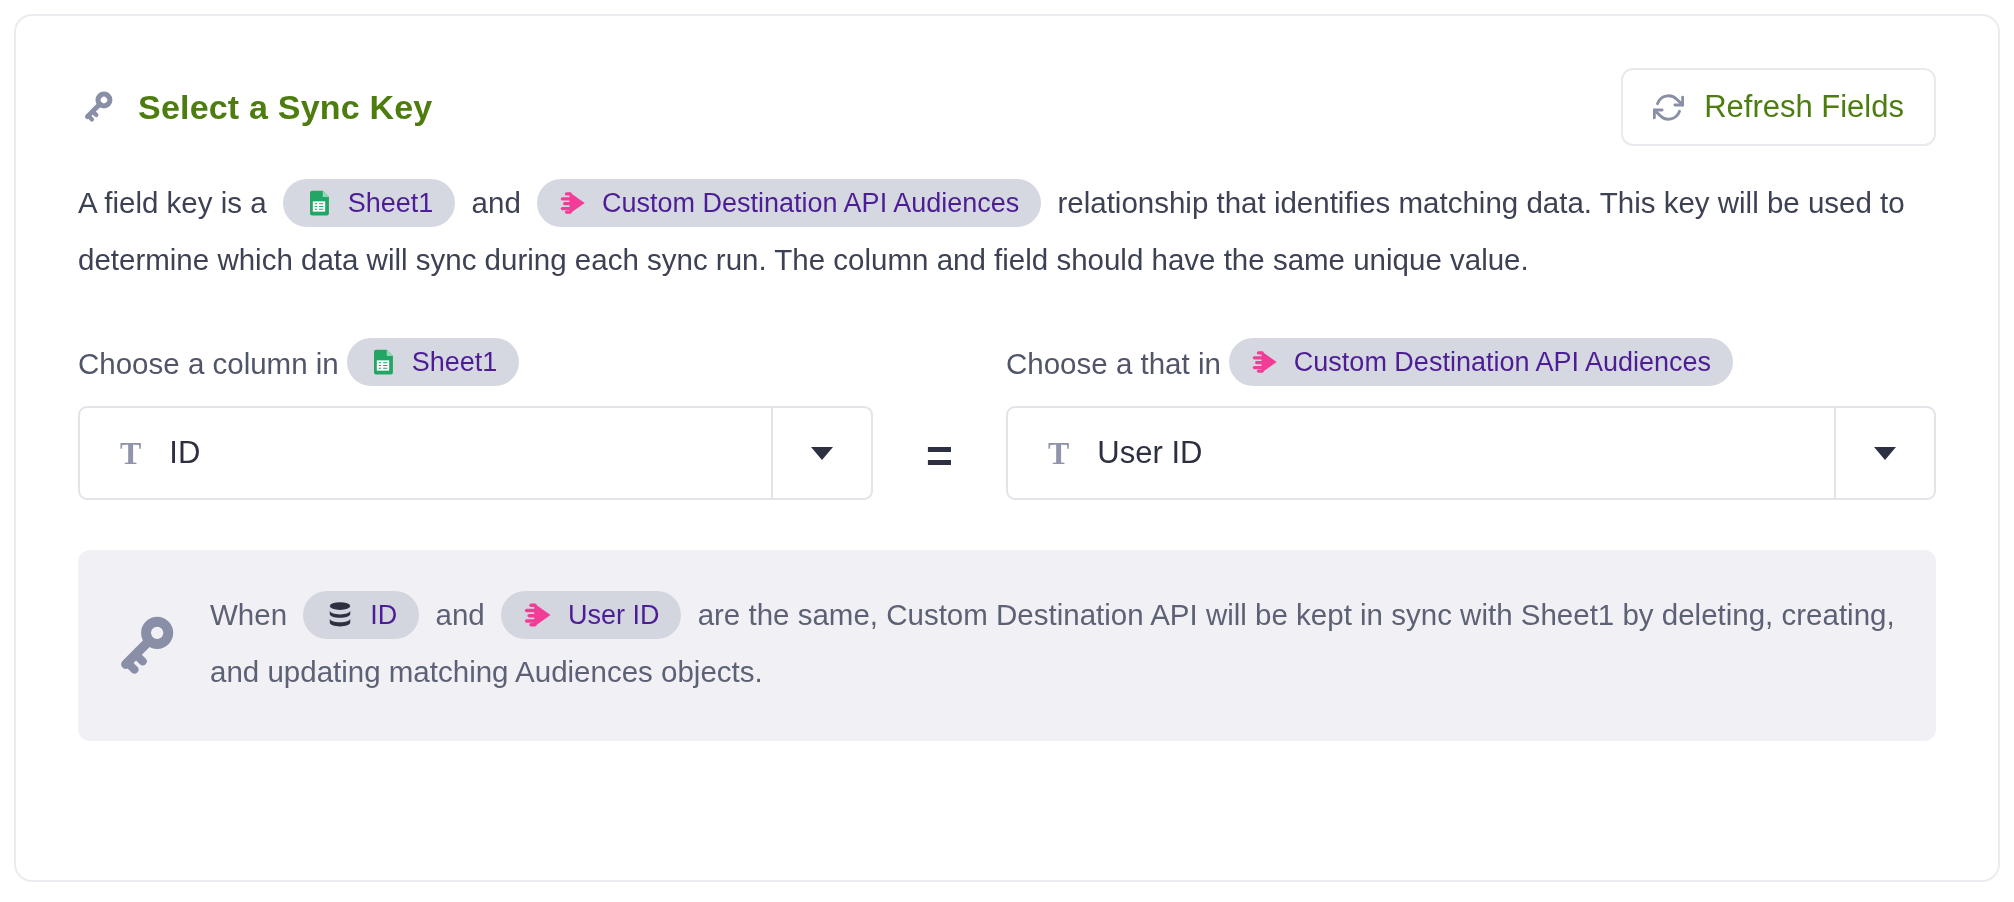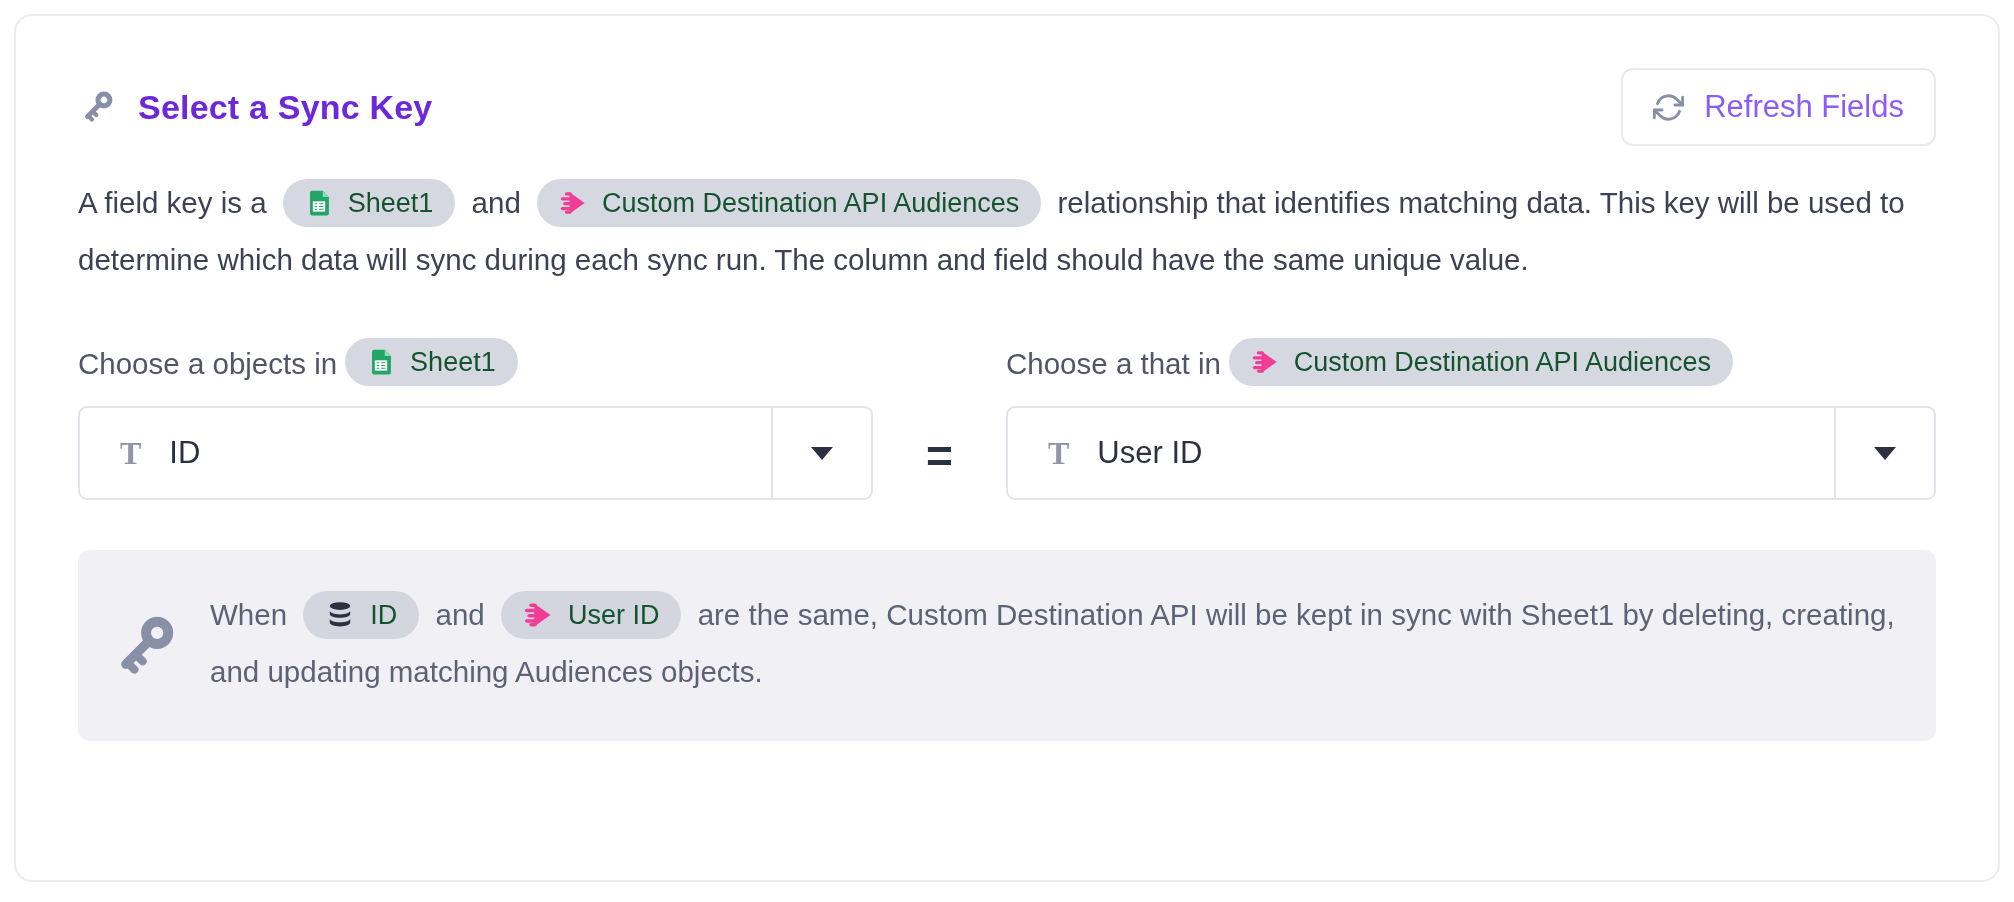--- a/index.html
+++ b/index.html
@@ -21,37 +21,37 @@
   
   .header-row {
     display: flex;
     align-items: center;
     justify-content: space-between;
   }
   .title-wrap { display: flex; align-items: center; gap: 22px; }
   .title-wrap h1 {
     font-size: 34px;
     font-weight: 600;
-    color: #6d28d9;
+    color: #4d7c0f;
     letter-spacing: 0.2px;
   }
   .icon { display: inline-flex; align-items: center; justify-content: center; flex: none; }
   .refresh-btn {
     display: flex;
     align-items: center;
     gap: 20px;
     background: #ffffff;
     border: 2px solid #e9e9ee;
     border-radius: 12px;
     padding: 0 30px;
     height: 78px;
     font-family: inherit;
     font-size: 31px;
     font-weight: 500;
-    color: #8b5cf6;
+    color: #4d7c0f;
     cursor: pointer;
   }
   
   .description {
     margin-top: 28px;
     font-size: 29.5px;
     line-height: 57px;
     color: #3d4154;
     max-width: 1870px;
   }
@@ -59,21 +59,21 @@
     display: inline-flex;
     align-items: center;
     gap: 15px;
     vertical-align: middle;
     background: #d6d8e1;
     border-radius: 999px;
     padding: 8px 22px;
     margin: 0 8px;
     font-size: 27px;
     line-height: 32px;
-    color: #14532d;
+    color: #4c1d95;
     white-space: nowrap;
     position: relative;
     top: -2px;
   }
   
   .picker-labels { display: flex; margin-top: 52px; }
   .picker-row    { display: flex; margin-top: 18px; align-items: stretch; }
   .col-left  { width: 795px; flex: none; }
   .col-mid   { flex: 1; display: flex; align-items: center; justify-content: center; }
   .col-right { width: 930px; flex: none; }
@@ -230,21 +230,21 @@
           </svg>
       </span>
       <span>Custom Destination API Audiences</span>
     </span>
     <span>relationship that identifies matching data. This key will be used to determine which data will sync during each sync run. The column and field should have the same unique value.</span>
   </p>
 
   <div class="picker-labels">
     <div class="col-left">
       <div class="picker-label">
-        <span>Choose a objects in</span>
+        <span>Choose a column in</span>
         <span class="badge">
           <span class="icon">
             <svg width="28" height="28" viewBox="0 0 24 24">
                 <use href="#sheets-shape"></use>
               </svg>
           </span>
           <span>Sheet1</span>
         </span>
       </div>
     </div>

